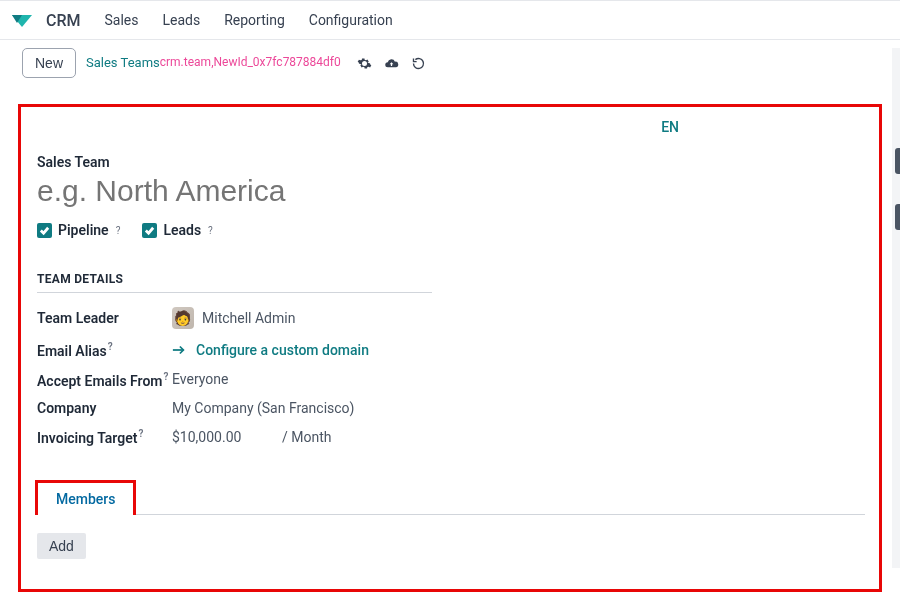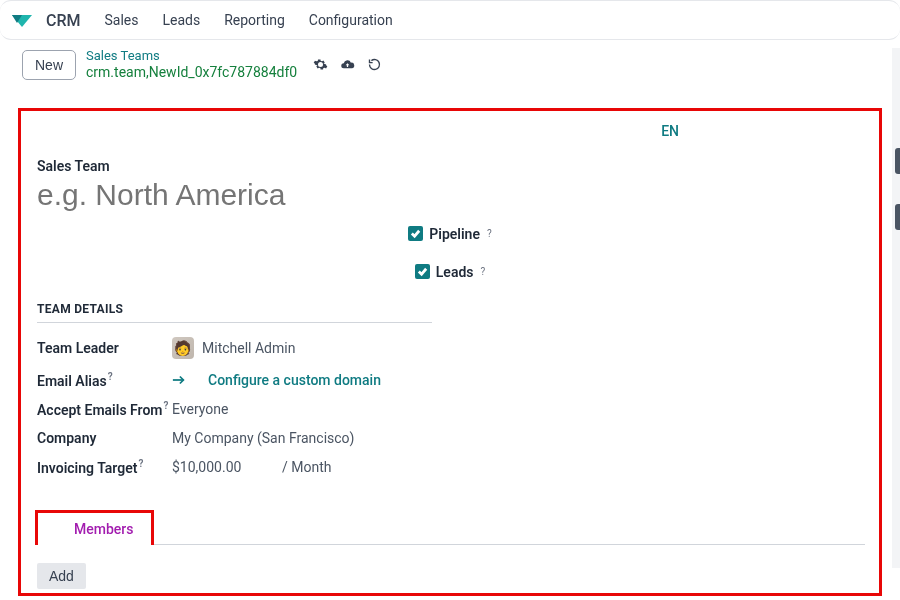--- a/index.html
+++ b/index.html
@@ -13,21 +13,20 @@
     overflow: hidden;
   }
   .topbar {
     display: flex;
     align-items: center;
     height: 40px;
     border-top: 1px solid #e5e7eb;
     border-bottom: 1px solid #e5e7eb;
     padding: 0 10px;
     gap: 12px;
-    border-radius: 11px;
   }
   .logo {
     width: 24px;
     height: 18px;
     display: flex;
     align-items: center;
   }
   .logo svg { width: 24px; height: 18px; }
   .app-name {
     font-size: 16px;
@@ -49,23 +48,23 @@
   }
   .btn-new {
     border: 1px solid #9ca3af;
     border-radius: 5px;
     background: #fff;
     padding: 6px 12px;
     font-size: 14px;
     cursor: pointer;
     color: #374151;
   }
-  .breadcrumb-block { display: flex; flex-direction: column; line-height: 1.25; }
+  .breadcrumb-block { display: flex; flex-direction: row; line-height: 1.25; }
   .breadcrumb-top { color: #0f7b82; font-size: 13px; cursor: pointer; }
-  .breadcrumb-bottom { color: #15803d; font-size: 14px; }
+  .breadcrumb-bottom { color: #ec4899; font-size: 12px; }
   .subbar-icons { display: flex; align-items: center; gap: 12px; margin-left: 6px; }
   .subbar-icons span { cursor: pointer; color: #374151; display: flex; align-items: center; }
   .subbar-icons svg { width: 15px; height: 15px; }
 
   .form-area {
     margin: 16px 18px 10px 18px;
     border: 3px solid #e80707;
     padding: 18px 16px 30px 16px;
     height: 488px;
     position: relative;
@@ -85,21 +84,21 @@
     border: none;
     font-size: 30px;
     color: #15803d;
     width: 500px;
     margin-top: 4px;
     margin-bottom: 14px;
     font-weight: 400;
     outline: none;
     background: transparent;
   }
-  .checkbox-row { display: flex; gap: 22px; align-items: center; margin-bottom: 22px; flex-direction: column; }
+  .checkbox-row { display: flex; gap: 22px; align-items: center; margin-bottom: 34px; }
   .chk-wrap { display: flex; align-items: center; gap: 6px; }
   .chk {
     width: 15px; height: 15px;
     background: #0f7b82;
     border-radius: 2px;
     display: flex; align-items: center; justify-content: center;
     cursor: pointer;
   }
   .chk svg { width: 11px; height: 11px; stroke: #fff; stroke-width: 3; fill: none; }
   .chk-label { font-size: 14px; font-weight: 600; color: #1f2937; }
@@ -117,37 +116,37 @@
   }
   .detail-row { display: flex; align-items: center; margin-bottom: 12px; }
   .detail-label { width: 135px; font-size: 14px; font-weight: 600; color: #1f2937; }
   .detail-value { font-size: 14px; color: #4b5563; display: flex; align-items: center; gap: 8px; }
   .avatar {
     width: 22px; height: 22px; border-radius: 4px;
     background: linear-gradient(135deg,#d0c8c0 0%, #bfb6ad 100%);
     display: flex; align-items: center; justify-content: center;
     font-size: 14px;
   }
-  .link-action { color: #0f7b82; font-weight: 500; cursor: pointer; display: flex; align-items: center; gap: 22px; }
+  .link-action { color: #0f7b82; font-weight: 500; cursor: pointer; display: flex; align-items: center; gap: 10px; }
   .link-action svg { width: 14px; height: 12px; stroke: #0f7b82; fill: none; stroke-width: 2; }
   .inv-row { display: flex; align-items: center; }
   .inv-value { width: 110px; }
   .inv-unit { color: #4b5563; }
 
   .tabs-row {
     display: flex;
     border-bottom: 1px solid #d1d5db;
     margin-top: 34px;
     margin-left: -2px;
     margin-right: -2px;
   }
   .tab {
-    padding: 8px 18px 8px 36px;
-    font-size: 14px;
-    color: #a21caf;
+    padding: 8px 18px 8px 18px;
+    font-size: 14px;
+    color: #0369a1;
     cursor: pointer;
     position: relative;
   }
   .tab.active {
     border: 3px solid #e80707;
     border-bottom: none;
     margin-bottom: -1px;
     background: #fff;
     font-weight: 500;
   }

